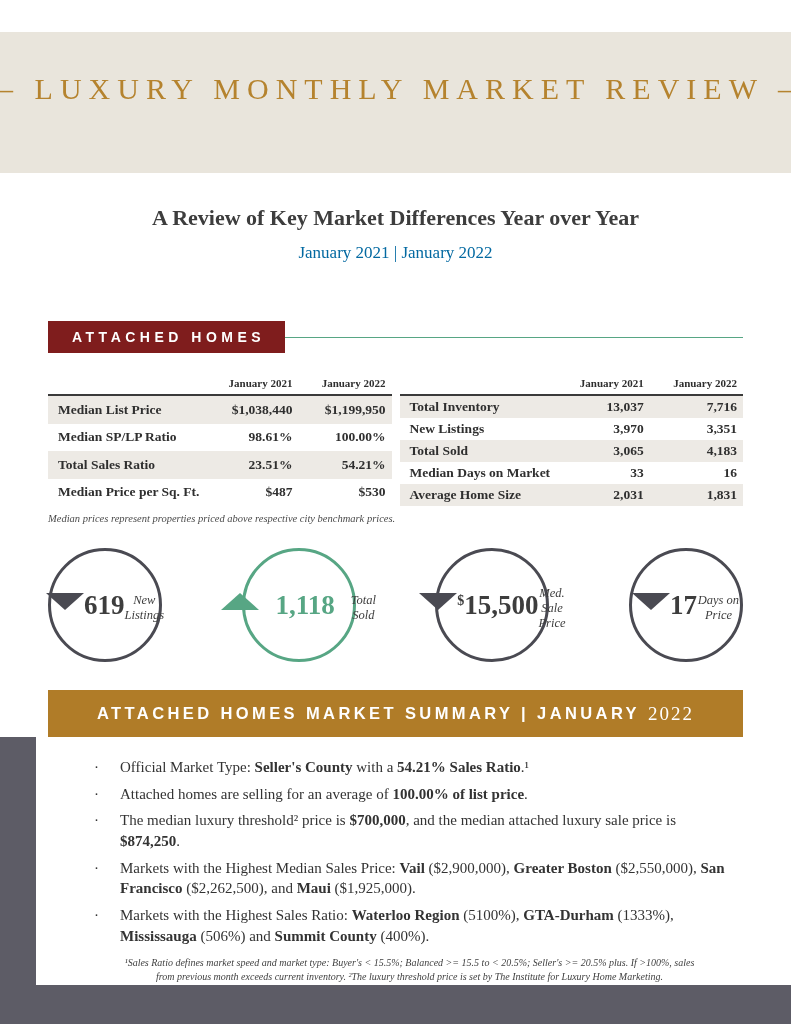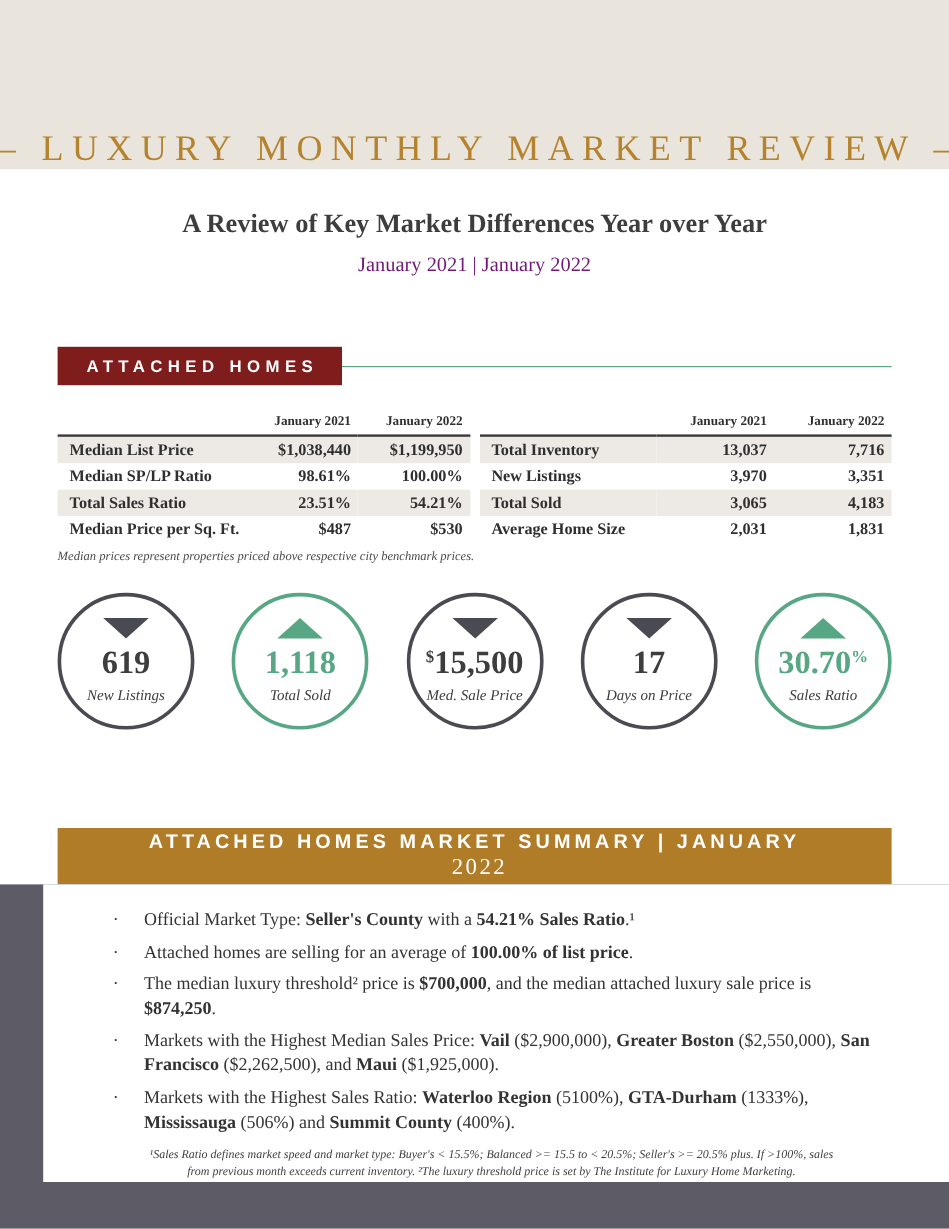--- a/index.html
+++ b/index.html
@@ -3,59 +3,59 @@
 <meta charset="utf-8">
 <style>
   html, body { margin: 0; padding: 0; }
   body { background: #ffffff; font-family: "Liberation Serif", serif; }
   .page {
     width: 791px; height: 1024px; margin: 0 auto; background: #ffffff;
     color: #3c3c3c; display: flex; flex-direction: column; overflow: hidden; position: relative;
   }
 
   
-  .masthead { height: 141px; background: #e9e5dc; display: flex; align-items: flex-end; justify-content: center; padding-top: 40px; box-sizing: border-box; flex: none; }
+  .masthead { height: 141px; background: #e9e5dc; display: flex; align-items: flex-start; justify-content: center; padding-top: 40px; box-sizing: border-box; flex: none; margin-top: 32px; }
   .masthead-title { margin: 0; font-size: 30px; font-weight: 400; letter-spacing: 7px; padding-left: 7px; color: #b5832e; white-space: nowrap; }
 
   
   .intro { margin-top: 32px; text-align: center; }
   .intro-title { margin: 0; font-size: 22px; font-weight: 700; color: #3d3d3d; }
-  .intro-dates { margin-top: 12px; font-size: 17px; color: #701a75; }
+  .intro-dates { margin-top: 12px; font-size: 17px; color: #0369a1; }
 
   
   .section-header { margin: 58px 48px 0; display: flex; align-items: center; }
   .section-pill { background: #7f1d1d; color: #fff; font-family: "Liberation Sans", sans-serif; font-weight: 600; font-size: 14px; letter-spacing: 4.5px; padding: 8px 20px 8px 24px; white-space: nowrap; }
   .section-rule { flex: 1; height: 1px; background: #57a684; }
 
   
   .tables { margin: 24px 48px 0; display: flex; gap: 8px; }
   .data-table { flex: 1; border-collapse: collapse; }
   .data-table th { font-size: 11px; font-weight: 700; padding: 0 6px 5px 0; color: #2f2f2f; }
   .data-table th.val, .data-table td.val { text-align: right; width: 86px; }
   .data-table tbody { border-top: 2px solid #3a3a3a; }
   .data-table td { font-size: 13.5px; font-weight: 700; padding: 3px 6px; white-space: nowrap; color: #2f2f2f; }
   .data-table td.lbl { text-align: left; padding-left: 10px; }
   .data-table tbody tr:nth-child(odd) { background: #edeae5; }
   .table-footnote { margin: 7px 48px 0; font-size: 10.5px; font-style: italic; color: #4a4a4a; }
 
   
   .stats-row { margin: 24px 48px 0; display: flex; justify-content: space-between; }
-  .stat-circle { width: 114px; height: 114px; border-radius: 50%; border: 3px solid #4a4a52; background: #fff; display: flex; flex-direction: column; align-items: center; justify-content: center; text-align: center; box-sizing: border-box; }
-  .stat-circle.trend-up { border-color: #57a684; }
+  .stat-circle { width: 114px; height: 114px; border-radius: 50%; border: 3px solid #4a4a52; background: #fff; display: flex; flex-direction: row; align-items: center; justify-content: center; text-align: center; box-sizing: border-box; }
+  .stat-circle.trend-up { border-color: #57a684; gap: 16px; }
   .tri { display: block; width: 0; height: 0; border-left: 19px solid transparent; border-right: 19px solid transparent; margin-bottom: 7px; }
   .tri-down { border-top: 17px solid #4a4a52; }
   .tri-up { border-bottom: 17px solid #57a684; }
   .stat-value { font-size: 27px; font-weight: 700; line-height: 1; color: #3d3d3d; white-space: nowrap; }
   .trend-up .stat-value { color: #57a684; }
   .stat-value .sup { font-size: 14px; position: relative; top: -9px; }
   .stat-label { font-size: 12.5px; font-style: italic; margin-top: 6px; color: #3d3d3d; }
 
   
   .bottom { margin-top: auto; }
-  .summary-bar { margin: 0 48px; height: 47px; background: #b07c28; color: #fff; display: flex; align-items: center; justify-content: center; font-family: "Liberation Sans", sans-serif; font-weight: 600; font-size: 16.5px; letter-spacing: 3.4px; white-space: nowrap; flex-direction: column; }
+  .summary-bar { margin: 0 48px; height: 47px; background: #b07c28; color: #fff; display: flex; align-items: center; justify-content: center; font-family: "Liberation Sans", sans-serif; font-weight: 600; font-size: 16.5px; letter-spacing: 3.4px; white-space: nowrap; }
   .summary-year { font-family: "Liberation Serif", serif; font-weight: 400; font-size: 19px; letter-spacing: 2px; margin-left: 8px; }
   .footer-wrap { background: #5d5c66; height: 287px; }
   .summary-panel { margin-left: 36px; height: 248px; background: #fff; padding: 20px 64px 0 56px; overflow: hidden; box-sizing: border-box; }
   .bullets { list-style: none; margin: 0; padding: 0; }
   .bullets li { display: flex; font-size: 15px; line-height: 1.38; margin-bottom: 6px; color: #333; }
   .bullets .dot { width: 26px; flex: none; padding-left: 2px; }
   .bullet-text b { font-weight: 700; }
   .summary-footnote { margin-top: 9px; text-align: center; font-size: 10px; font-style: italic; color: #3f3f3f; padding: 0 24px; line-height: 1.45; }
 </style>
 </head>
@@ -129,20 +129,25 @@
           <td class="lbl">New Listings</td>
           <td class="val">3,970</td>
           <td class="val">3,351</td>
         </tr>
         <tr>
           <td class="lbl">Total Sold</td>
           <td class="val">3,065</td>
           <td class="val">4,183</td>
         </tr>
         <tr>
+          <td class="lbl">Median Days on Market</td>
+          <td class="val">33</td>
+          <td class="val">16</td>
+        </tr>
+        <tr>
           <td class="lbl">Average Home Size</td>
           <td class="val">2,031</td>
           <td class="val">1,831</td>
         </tr>
       </tbody>
     </table>
 
   </div>
 
   <div class="table-footnote">Median prices represent properties priced above respective city benchmark prices.</div>
@@ -166,25 +171,20 @@
       <div class="stat-value"><span class="sup">$</span><span>15,500</span></div>
       <div class="stat-label">Med. Sale Price</div>
     </div>
 
     <div class="stat-circle trend-down">
       <span class="tri tri-down"></span>
       <div class="stat-value"><span>17</span></div>
       <div class="stat-label">Days on Price</div>
     </div>
 
-    <div class="stat-circle trend-up">
-      <span class="tri tri-up"></span>
-      <div class="stat-value"><span>30.70</span><span class="sup">%</span></div>
-      <div class="stat-label">Sales Ratio</div>
-    </div>
 
   </div>
 
   <div class="bottom">
 
     <div class="summary-bar">
       <span class="summary-title">ATTACHED HOMES MARKET SUMMARY | JANUARY</span>
       <span class="summary-year">2022</span>
     </div>
 

